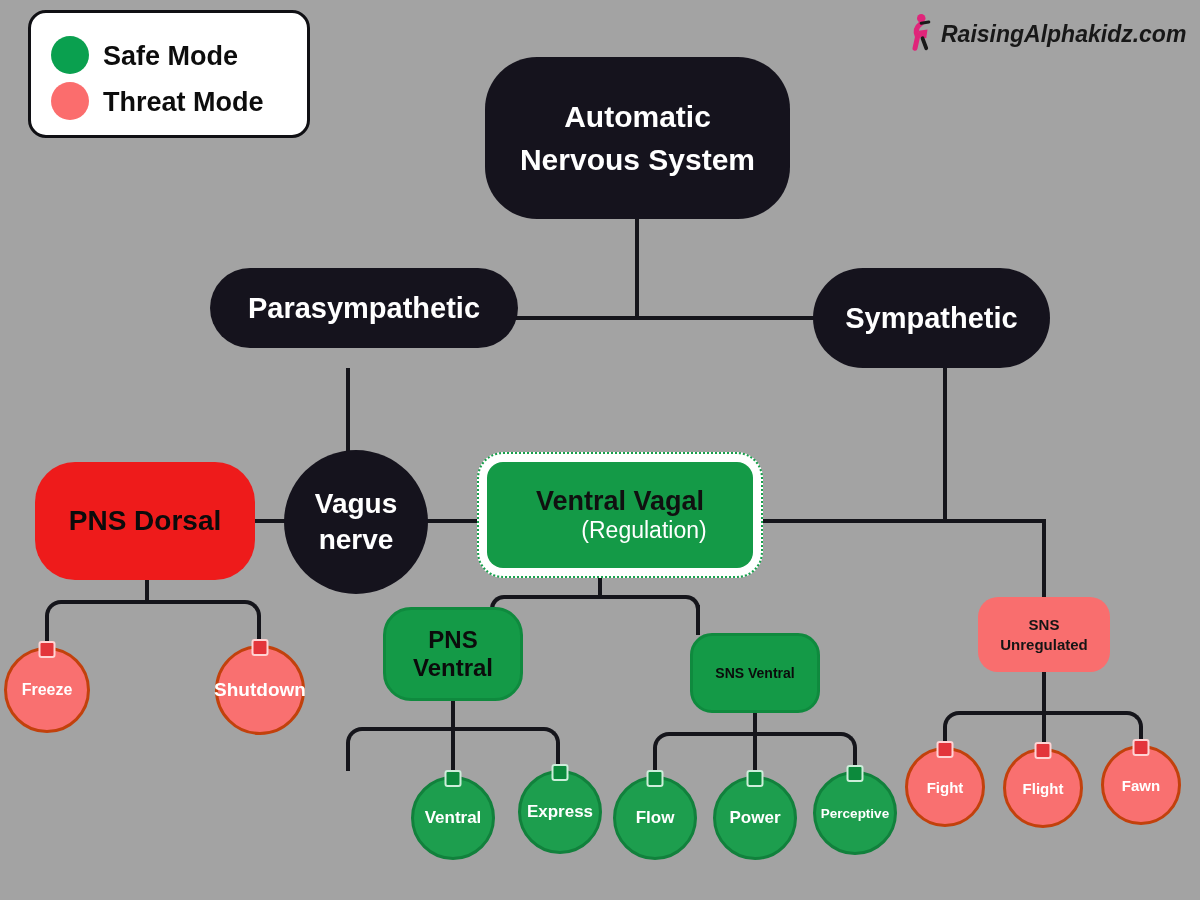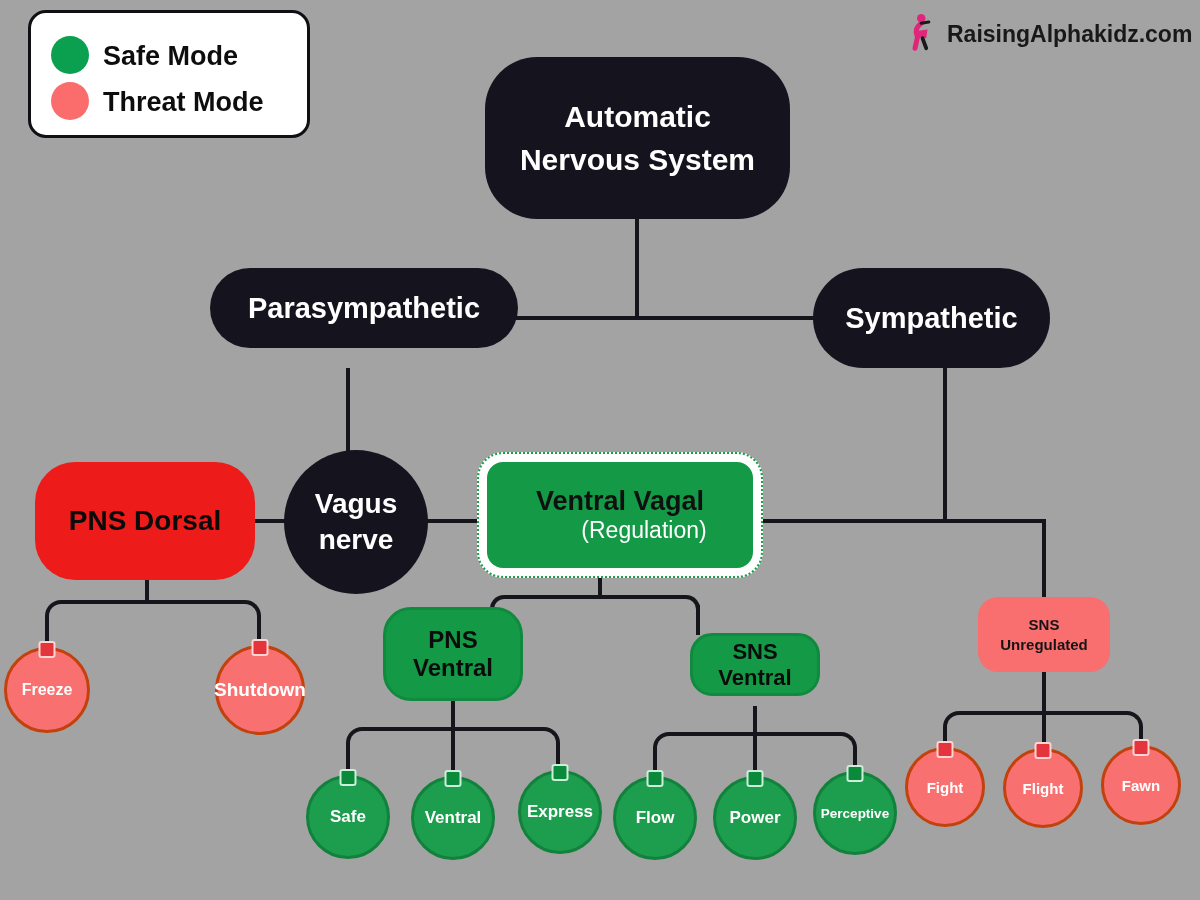--- a/index.html
+++ b/index.html
@@ -21,21 +21,21 @@
   .legend { position: absolute; left: 28px; top: 10px; width: 282px; height: 128px;
     background: #fff; border: 3px solid #101014; border-radius: 18px; }
   .legend .dot { position: absolute; left: 20px; width: 38px; height: 38px; border-radius: 50%; }
   .legend .dot.green { top: 23px; background: #0aa04f; }
   .legend .dot.red   { top: 69px; background: #fb6d6d; }
   .legend .lbl { position: absolute; left: 72px; font-size: 27px; font-weight: 800; color: #0d0d0d; }
   .legend .lbl.safe   { top: 28px; }
   .legend .lbl.threat { top: 74px; }
 
   
-  .branding { position: absolute; left: 905px; top: 12px; display: flex; align-items: center; gap: 12px; }
+  .branding { position: absolute; left: 905px; top: 12px; display: flex; align-items: center; gap: 6px; font-style: italic; }
   .branding .site { font-size: 23px; font-weight: 600; color: #181818; }
 
   
   .pns-dorsal { position: absolute; left: 35px; top: 462px; width: 220px; height: 118px;
     background: #ee1b1b; border-radius: 40px; display: flex; align-items: center; justify-content: center;
     color: #0b0b0b; font-size: 28px; font-weight: 800; }
   .vv-outer { position: absolute; left: 477px; top: 452px; width: 286px; height: 126px;
     border: 2px dotted #17a04c; border-radius: 26px; background: #fff; }
   .vv-inner { position: absolute; left: 8px; top: 8px; right: 8px; bottom: 8px;
     background: #149a47; border-radius: 16px; display: flex; flex-direction: column;
@@ -140,41 +140,37 @@
     <div class="vv-inner">
       <span class="vv-title">Ventral Vagal</span>
       <span class="vv-sub">(Regulation)</span>
     </div>
   </div>
 
   <div class="green-box" style="left:383px; top:607px; width:140px; height:94px; border-radius:28px; font-size:24px;">
     <span style="width:92px;">PNS Ventral</span>
   </div>
 
-  <div class="green-box" style="left:690px; top:633px; width:130px; height:63px; border-radius:22px; font-size:22px;">
+  <div class="green-box" style="left:690px; top:633px; width:130px; height:80px; border-radius:22px; font-size:14px;">
     <span style="width:80px;">SNS Ventral</span>
   </div>
 
   <div class="salmon-box" style="left:978px; top:597px; width:132px; height:75px; font-size:15px;">
     <span style="width:100px;">SNS Unregulated</span>
   </div>
 
   <div class="leaf salmon" style="left:4px; top:647px; width:86px; height:86px; font-size:16px;">
     <span class="sq"></span>
     <span>Freeze</span>
   </div>
   <div class="leaf salmon" style="left:215px; top:645px; width:90px; height:90px; font-size:19px;">
     <span class="sq"></span>
     <span>Shutdown</span>
   </div>
 
-  <div class="leaf green" style="left:306px; top:775px; width:84px; height:84px; font-size:17px;">
-    <span class="sq"></span>
-    <span>Safe</span>
-  </div>
   <div class="leaf green" style="left:411px; top:776px; width:84px; height:84px; font-size:17px;">
     <span class="sq"></span>
     <span>Ventral</span>
   </div>
   <div class="leaf green" style="left:518px; top:770px; width:84px; height:84px; font-size:17px;">
     <span class="sq"></span>
     <span>Express</span>
   </div>
 
   <div class="leaf green" style="left:613px; top:776px; width:84px; height:84px; font-size:17px;">

